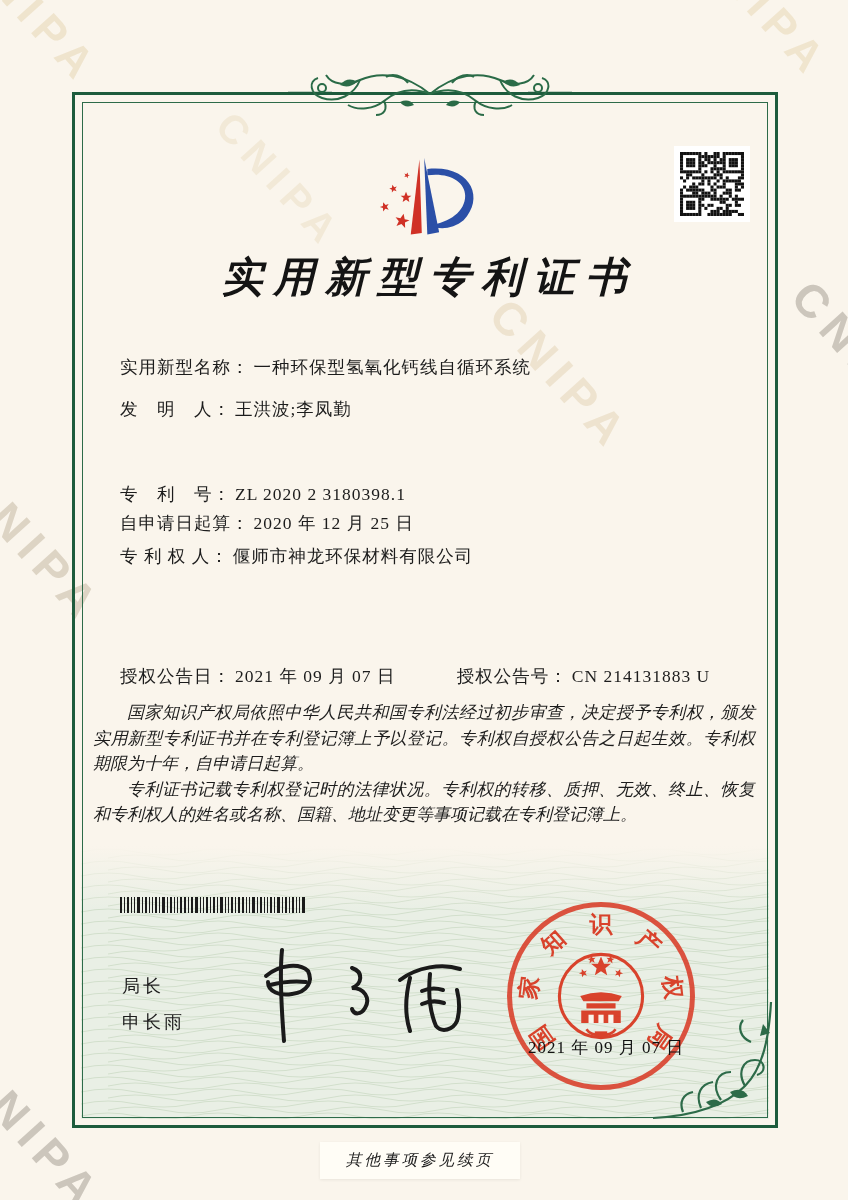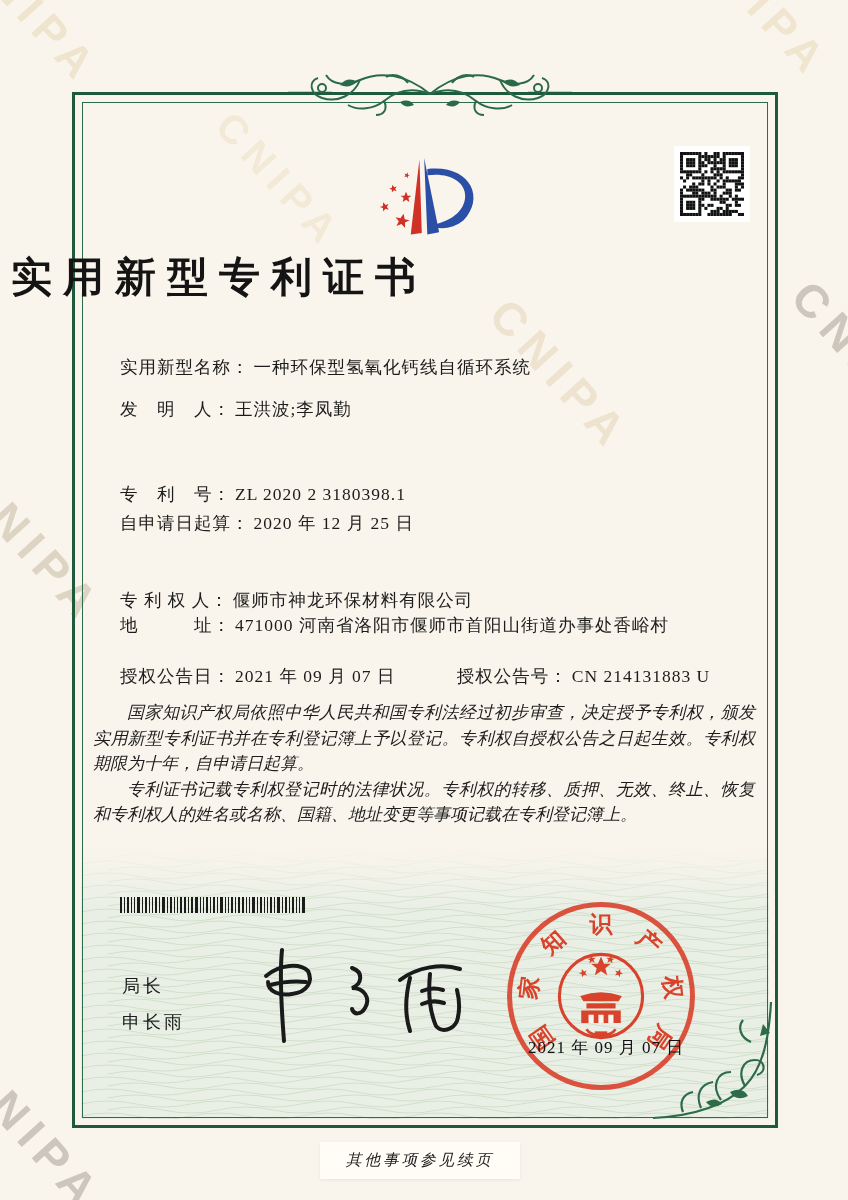--- a/index.html
+++ b/index.html
@@ -24,25 +24,25 @@
                 border:3px solid #1d5b3c;z-index:3;pointer-events:none;}
   .border-inner{position:absolute;left:82px;top:102px;width:684px;height:1014px;
                 border:1px solid #2d6b49;z-index:3;pointer-events:none;}
   .orn-top{position:absolute;left:288px;top:66px;width:284px;height:52px;z-index:4;}
   .orn-corner{position:absolute;left:650px;top:1000px;width:126px;height:124px;z-index:4;}
   
   .cert-no{position:absolute;left:106px;top:148px;font-size:17px;letter-spacing:4px;color:#3a3a3a;z-index:4;}
   .logo{position:absolute;left:350px;top:146px;width:142px;height:106px;z-index:4;}
   .qr-box{position:absolute;left:674px;top:146px;width:76px;height:76px;background:#fff;z-index:4;
           display:flex;align-items:center;justify-content:center;}
-  .title{position:absolute;left:0;top:250px;width:100%;text-align:left;font-size:41px;font-weight:700;
-         letter-spacing:11px;text-indent:11px;color:#141414;z-index:4;}
+  .title{position:absolute;left:0;top:250px;width:100%;text-align:center;font-size:41px;font-weight:700;
+         letter-spacing:11px;text-indent:11px;color:#141414;z-index:4;font-style:italic;}
   
   .field{position:absolute;left:120px;font-size:17.5px;letter-spacing:1px;z-index:4;white-space:nowrap;}
-  .f1{top:355px}.f2{top:397px}.f3{top:482px}.f4{top:511px}.f5{top:588px}.f6{top:613px}.f7{top:664px}
+  .f1{top:355px}.f2{top:397px}.f3{top:482px}.f4{top:511px}.f5{top:544px}.f6{top:613px}.f7{top:664px}
   .field .val{margin-left:4px;}
   .pair2{margin-left:56px;}
   
   .paras{position:absolute;left:93px;top:700px;width:662px;font-size:17px;line-height:25.5px;
          text-align:justify;z-index:4;font-style:italic;}
   .paras p{margin:0;text-indent:2em;}
   
   .barcode{position:absolute;left:120px;top:897px;width:230px;height:16px;display:flex;z-index:4;}
   .barcode i{flex:none;height:100%;background:#1b1b1b;margin-right:2px;}
   .director-title{position:absolute;left:122px;top:974px;font-size:18px;letter-spacing:3px;z-index:4;}
@@ -402,23 +402,20 @@
   </div>
   <div class="field f3">
     <span>专　利　号：</span><span class="val">ZL 2020 2 3180398.1</span>
   </div>
   <div class="field f4">
     <span>自申请日起算：</span><span class="val">2020 年 12 月 25 日</span>
   </div>
   <div class="field f5">
     <span>专 利 权 人：</span><span class="val">偃师市神龙环保材料有限公司</span>
   </div>
-  <div class="field f6">
-    <span>地　　　址：</span><span class="val">471000 河南省洛阳市偃师市首阳山街道办事处香峪村</span>
-  </div>
   <div class="field f7">
     <span>授权公告日：</span><span class="val">2021 年 09 月 07 日</span>
     <span class="pair2">授权公告号：</span><span class="val">CN 214131883 U</span>
   </div>
 
   <div class="paras">
     <p>国家知识产权局依照中华人民共和国专利法经过初步审查，决定授予专利权，颁发实用新型专利证书并在专利登记簿上予以登记。专利权自授权公告之日起生效。专利权期限为十年，自申请日起算。</p>
     <p>专利证书记载专利权登记时的法律状况。专利权的转移、质押、无效、终止、恢复和专利权人的姓名或名称、国籍、地址变更等事项记载在专利登记簿上。</p>
   </div>
 

